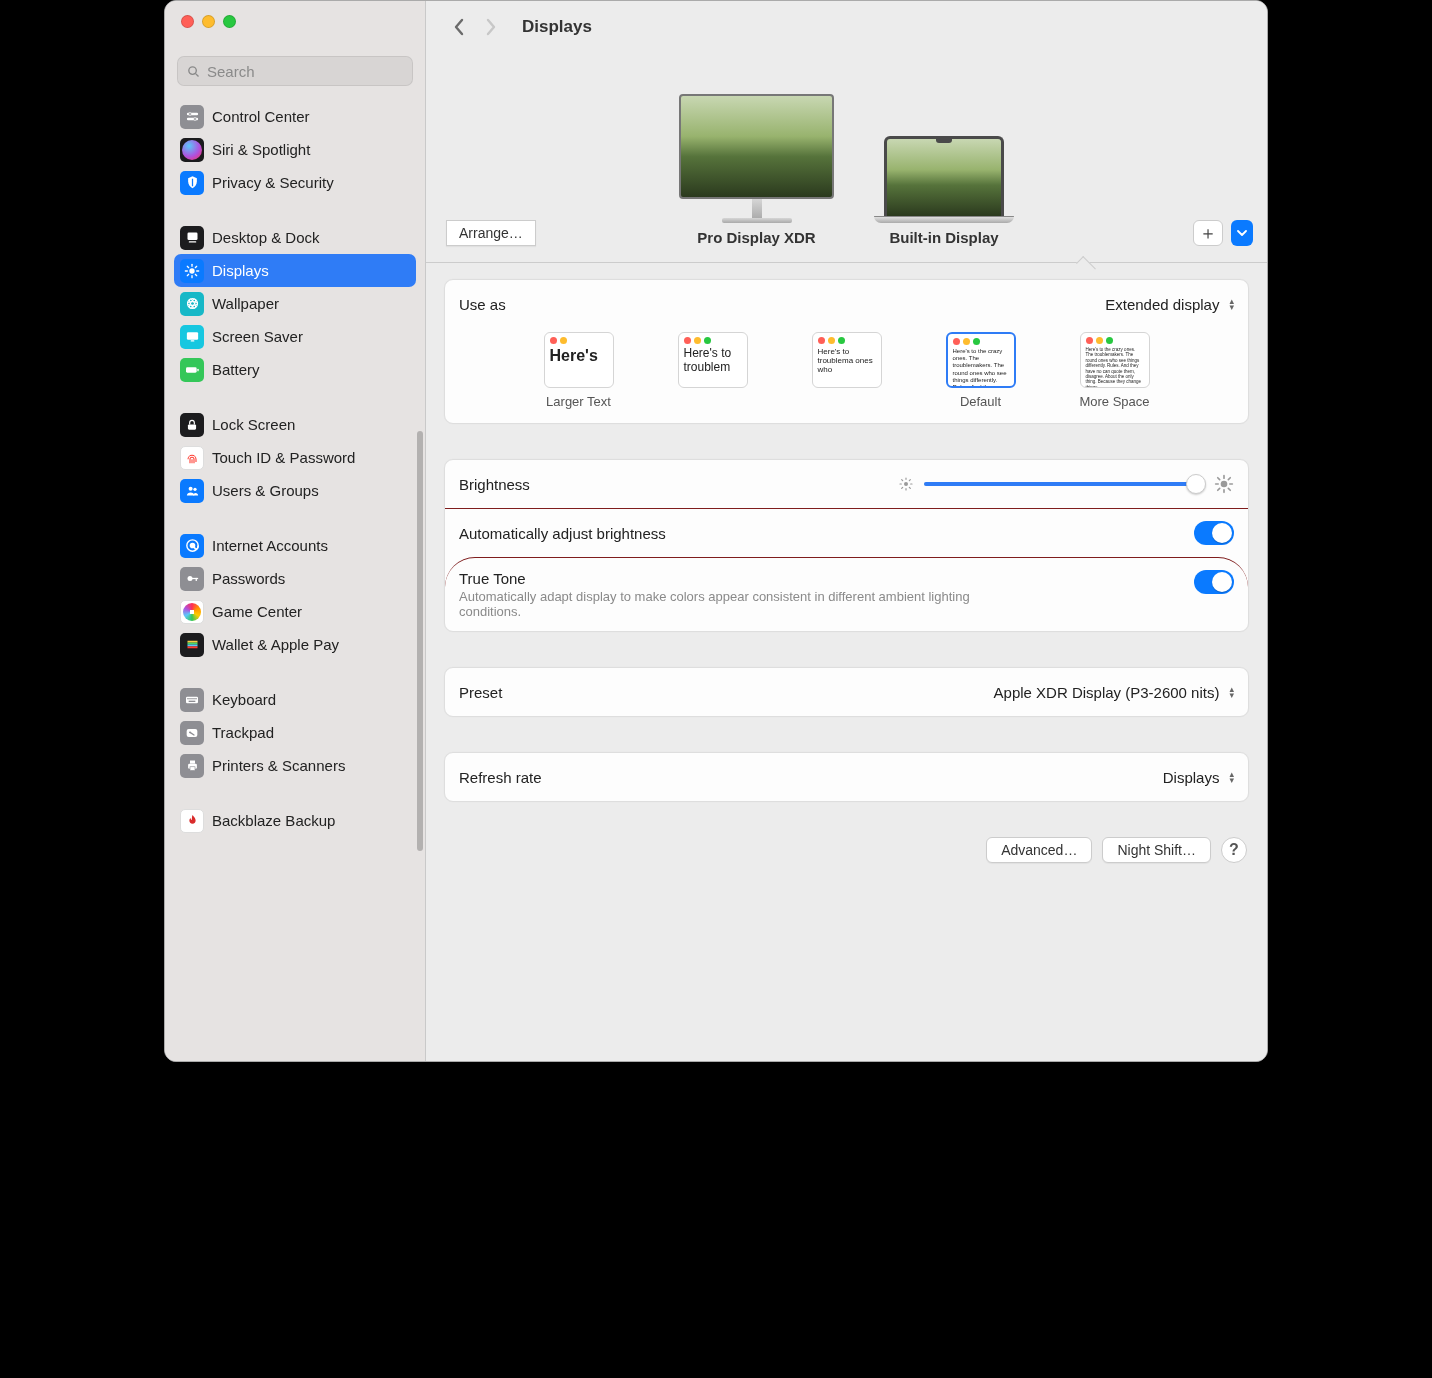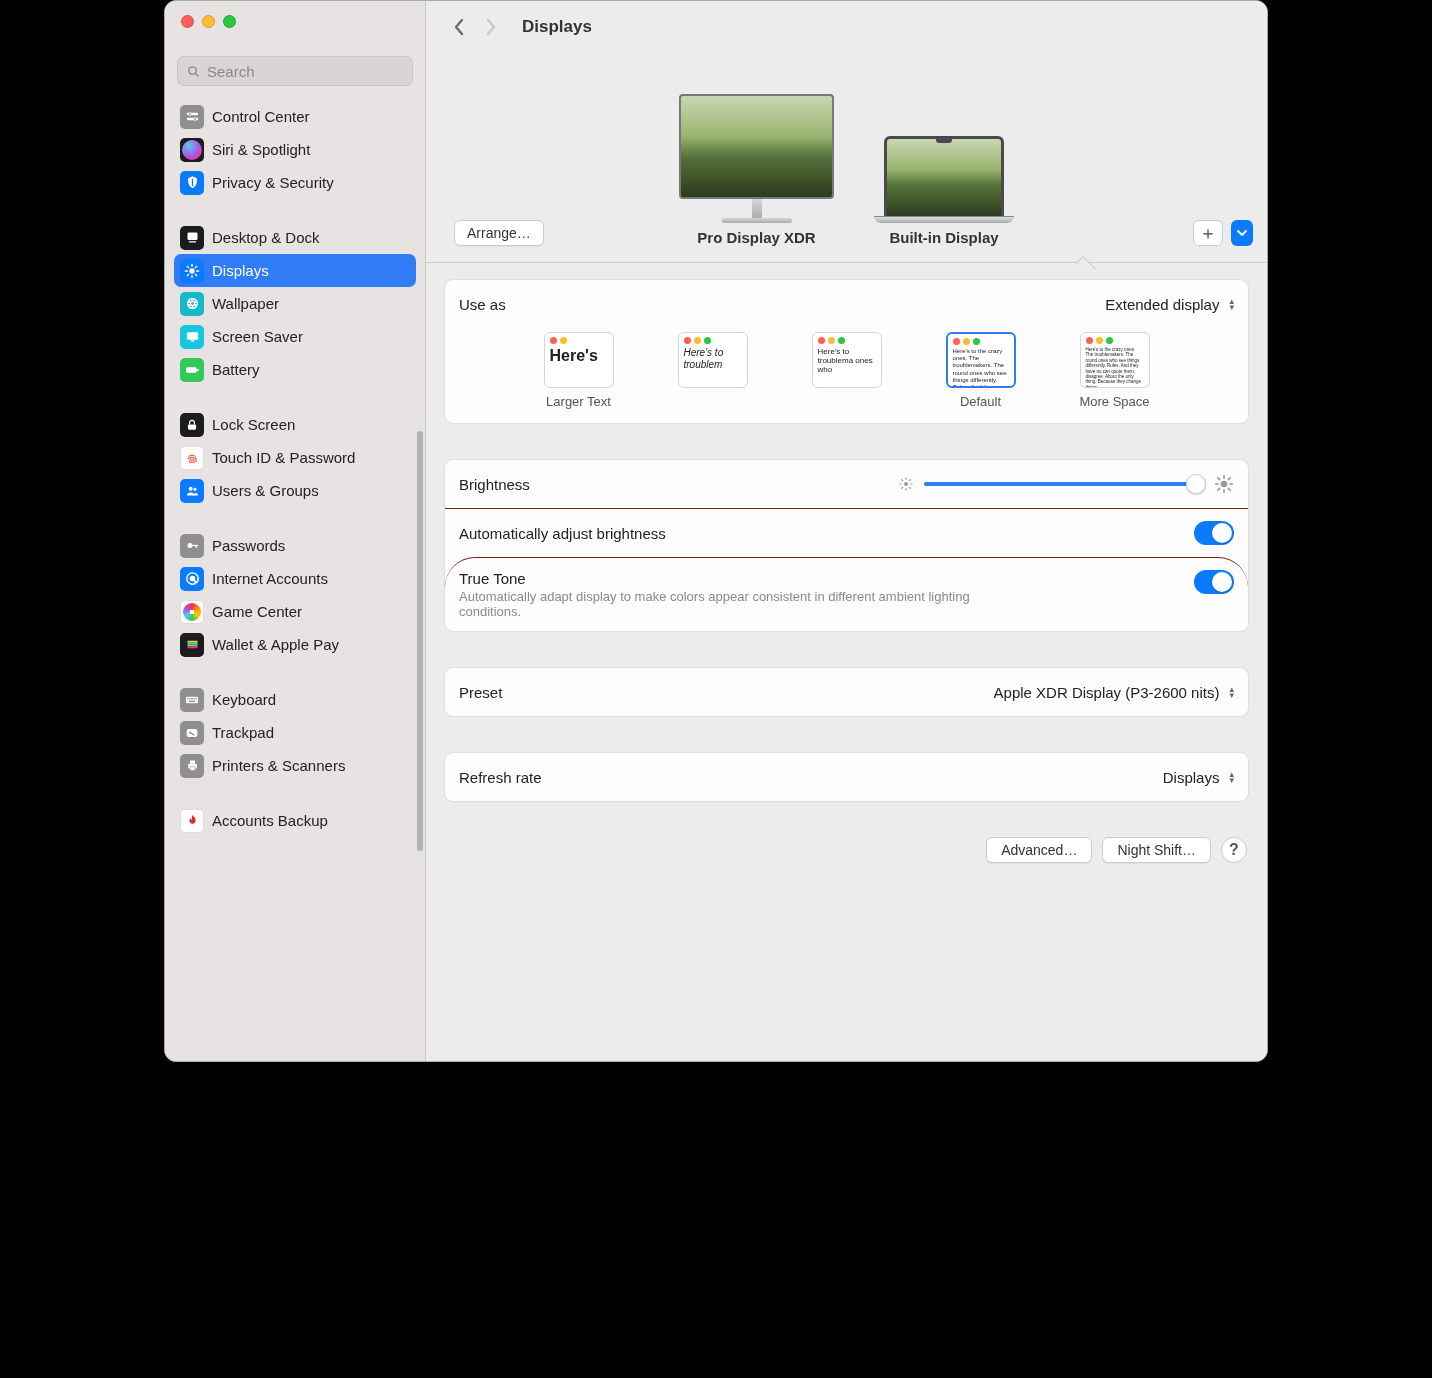--- a/index.html
+++ b/index.html
@@ -126,22 +126,22 @@
   }
   .notch { position:absolute; top:0; left:50%; transform:translateX(-50%); width:16px; height:4px; background:#4a4a4a; border-radius:0 0 3px 3px;}
   .laptop-base { width:140px; height:7px; background:linear-gradient(#e0e0e0,#aaa); border-radius:0 0 8px 8px; margin:0 auto; border-top:1px solid #888; }
   .caret {
     position:absolute; bottom:-1px; width:18px; height:10px;
     background:#ececec; border-left:1px solid #ccc; border-top:1px solid #ccc;
     transform: translateX(-50%) rotate(45deg);
     left: 660px; bottom:-9px;
   }
   .arrange-btn {
-    position:absolute; left:28px; bottom:16px;
-    background:#fff; border:1px solid #ccc; border-radius:6px;
+    position:absolute; left:20px; bottom:16px;
+    background:#fff; border:1px solid #ccc; border-radius:0;
     padding:4px 12px; font-size:14px; color:#333;
     box-shadow: 0 1px 1px rgba(0,0,0,.05);
   }
   .strip-right {
     position:absolute; right:14px; bottom:16px;
     display:flex; gap:8px;
   }
   .add-btn {
     width:30px; height:26px; background:#fff; border:1px solid #ccc; border-radius:6px;
     display:flex; align-items:center; justify-content:center; color:#444; font-size:18px;
@@ -177,21 +177,21 @@
     width:70px; height:56px; margin:0 auto 6px; background:#fff;
     border:1px solid #d5d5d5; border-radius:6px;
     padding:4px 5px; text-align:left; overflow:hidden;
     font-size:11px; color:#222;
   }
   .scale-box.sel { border:2px solid #2f7cf6; }
   .sb-dots { display:flex; gap:3px; margin-bottom:3px;}
   .sb-dots span{ width:7px;height:7px;border-radius:50%; display:inline-block;}
   .sb-red{background:#ff5f57;} .sb-yel{background:#febc2e;} .sb-grn{background:#28c840;}
   .sb-text1{ font-size:16px; font-weight:600;} 
-  .sb-text2{ font-size:10px; line-height:1.15;font-style:italic;} 
+  .sb-text2{ font-size:12px; line-height:1.15;} 
   .sb-text3{ font-size:8px; line-height:1.15;} 
   .sb-text4{ font-size:6px; line-height:1.2;} 
   .sb-text5{ font-size:4.5px; line-height:1.2;} 
 
   .slider-row .lbl { min-width:110px; }
   .slider-wrap { display:flex; align-items:center; gap:10px; flex:1; justify-content:flex-end; }
   .sun-sm, .sun-lg { color:#9a9a9a; }
   .slider {
     position:relative; width:280px; height:20px; display:flex; align-items:center;
   }
@@ -359,38 +359,38 @@
                 <circle cx="16" cy="10" r="2.6"></circle>
                 <path d="M3 20c0-3 3-5 6-5s6 2 6 5"></path>
                 <path d="M13 20c0-2.2 2-4 4-4s4 1.8 4 4"></path>
               </svg>
             </div>
             <span>Users &amp; Groups</span>
           </div>
         </div>
         <div class="side-group">
           <div class="side-item">
+            <div class="side-ico" style="background: rgb(10, 122, 255);">
+              <svg viewBox="0 0 24 24" width="17" height="17" fill="none" stroke="#fff" stroke-width="2">
+                <circle cx="12" cy="12" r="8"></circle>
+                <circle cx="12" cy="12" r="3" fill="#fff"></circle>
+                <path d="M20 12c0 3-1 5-3 5-1.3 0-2-1-2-3"></path>
+              </svg>
+            </div>
+            <span>Internet Accounts</span>
+          </div>
+          <div class="side-item">
             <div class="side-ico" style="background: rgb(142, 142, 147);">
               <svg viewBox="0 0 24 24" width="15" height="15" fill="#fff">
                 <circle cx="8" cy="12" r="4"></circle>
                 <rect x="11" y="11" width="10" height="2"></rect>
                 <rect x="17" y="11" width="2" height="5"></rect>
               </svg>
             </div>
             <span>Passwords</span>
-          </div>
-          <div class="side-item">
-            <div class="side-ico" style="background: rgb(10, 122, 255);">
-              <svg viewBox="0 0 24 24" width="17" height="17" fill="none" stroke="#fff" stroke-width="2">
-                <circle cx="12" cy="12" r="8"></circle>
-                <circle cx="12" cy="12" r="3" fill="#fff"></circle>
-                <path d="M20 12c0 3-1 5-3 5-1.3 0-2-1-2-3"></path>
-              </svg>
-            </div>
-            <span>Internet Accounts</span>
           </div>
           <div class="side-item">
             <div class="side-ico" style="background: rgb(255, 255, 255); border: 0.5px solid rgb(221, 221, 221);">
               <div style="width:18px;height:18px;border-radius:50%;background:conic-gradient(#ff2d55,#ff9500,#ffcc00,#34c759,#5ac8fa,#af52de,#ff2d55);position:relative;">
                 <div style="position:absolute;inset:4px;border-radius:50%;background:radial-gradient(#fff,#fff 30%,transparent 31%),conic-gradient(#ff2d55,#ff9500,#ffcc00,#34c759,#5ac8fa,#af52de,#ff2d55);"></div>
               </div>
             </div>
             <span>Game Center</span>
           </div>
           <div class="side-item">
@@ -443,21 +443,21 @@
             <span>Printers &amp; Scanners</span>
           </div>
         </div>
         <div class="side-group">
           <div class="side-item">
             <div class="side-ico" style="background: rgb(255, 255, 255); border: 0.5px solid rgb(221, 221, 221);">
               <svg viewBox="0 0 24 24" width="15" height="15" fill="#d92b2b">
                 <path d="M12 3c2 3 5 5 5 9a5 5 0 01-10 0c0-2 1-3 2-4-0 2 1 3 2 3 0-3 0-5 1-8z"></path>
               </svg>
             </div>
-            <span>Accounts Backup</span>
+            <span>Backblaze Backup</span>
           </div>
         </div>
       </div>
     <div class="scrollbar-fake"></div>
   </div>
 
   <div class="main">
     <div class="titlebar">
       <div class="nav-btn">
         <svg width="12" height="18" viewBox="0 0 12 18">

